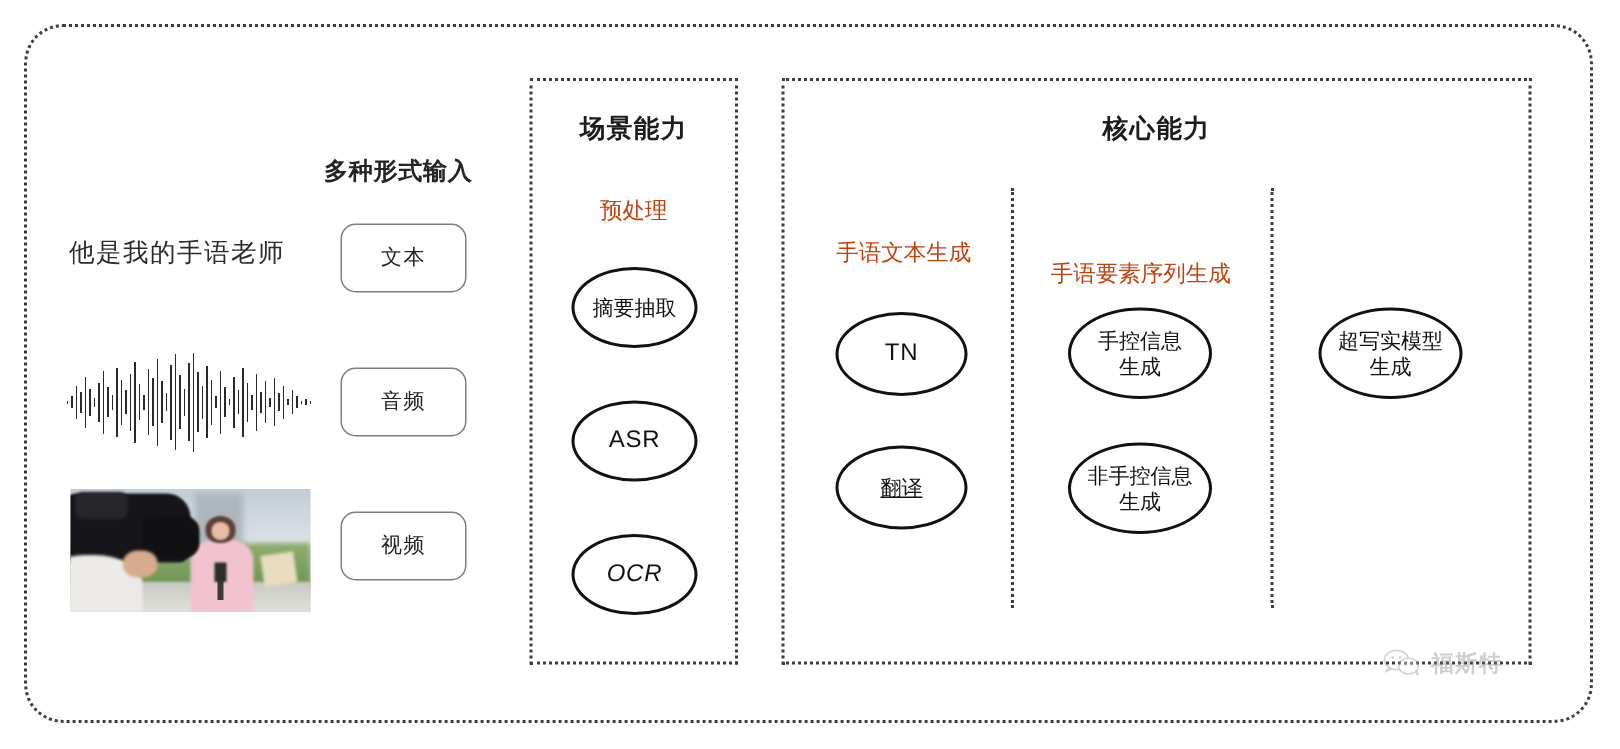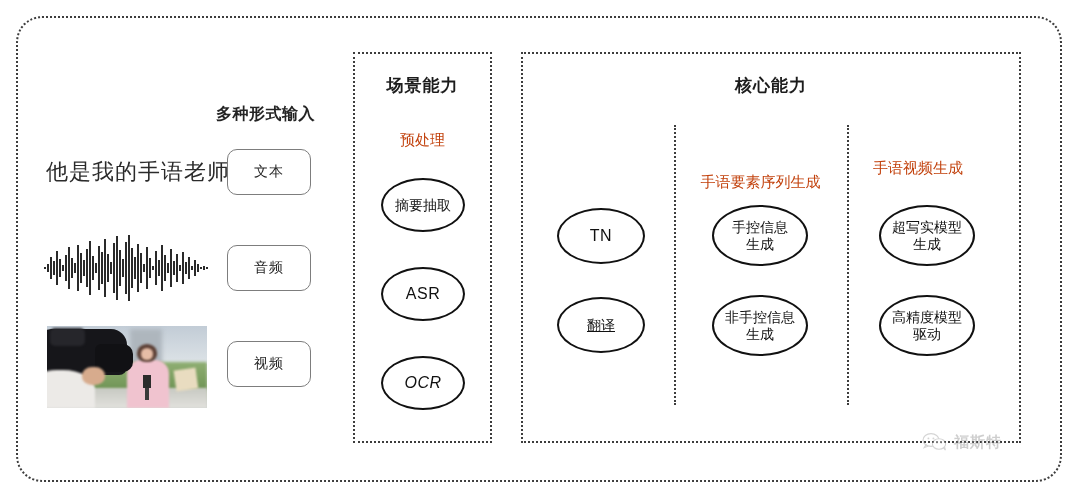--- a/index.html
+++ b/index.html
@@ -110,21 +110,21 @@
     font-size: 16px;
     font-weight: bold;
     color: #242424;
     letter-spacing: .5px;
     font-family: Liberation Mono, monospace;
   }
   .sample-text {
     position: absolute;
     left: 46px;
     top: 157px;
-    font-size: 22px;
+    font-size: 17px;
     color: #2b2b2b;
     letter-spacing: 1px;
   }
   .pill {
     position: absolute;
     box-sizing: border-box;
     width: 84px;
     height: 46px;
     border: 1.4px solid #7d7d7d;
     border-radius: 10px;
@@ -350,34 +350,32 @@
   <div class="ellipse latin" style="left:381px; top:267px; width:84px; height:54px;">ASR</div>
   <div class="ellipse latin" style="left:381px; top:356px; width:84px; height:54px;font-style:italic;">OCR</div>
 
   <div class="panel panel-core">
     <div class="panel-title">核心能力</div>
   </div>
 
   <div class="divider divider-1"></div>
   <div class="divider divider-2"></div>
 
+  <div class="col-head" style="left:531px; top:159px; width:143px;">手语文本生成</div>
   <div class="ellipse latin" style="left:557px; top:208px; width:88px; height:56px;">TN</div>
   <div class="ellipse" style="left:557px; top:297px; width:88px; height:56px;text-decoration:underline;">翻译</div>
 
   <div class="col-head" style="left:674px; top:173px; width:173px;">手语要素序列生成</div>
   <div class="ellipse" style="left:712px; top:205px; width:96px; height:61px;">手控信息
 生成</div>
   <div class="ellipse" style="left:712px; top:295px; width:96px; height:61px;">非手控信息
 生成</div>
 
-  <div class="col-head" style="left:847px; top:159px; width:174px; text-align:left; padding-left:26px; box-sizing:border-box;">手语视频生成</div>
   <div class="ellipse" style="left:879px; top:205px; width:96px; height:61px;">超写实模型
 生成</div>
-  <div class="ellipse" style="left:879px; top:295px; width:96px; height:61px;">高精度模型
-驱动</div>
 
   <div class="watermark">
     <svg width="26" height="20" viewBox="0 0 26 20">
       <ellipse cx="9" cy="8" rx="8" ry="6.4" fill="none" stroke="#9a9a9a" stroke-width="1.1"></ellipse>
       <path d="M4 12.6 L2.2 15.6 L5.6 14.2 Z" fill="none" stroke="#9a9a9a" stroke-width="1.1"></path>
       <circle cx="6.4" cy="6.4" r="0.95" fill="#9a9a9a"></circle>
       <circle cx="11.4" cy="6.4" r="0.95" fill="#9a9a9a"></circle>
       <ellipse cx="17" cy="12" rx="6.6" ry="5.3" fill="#ffffff" stroke="#9a9a9a" stroke-width="1.1"></ellipse>
       <path d="M21.4 15.6 L23.4 18.2 L22.6 15" fill="none" stroke="#9a9a9a" stroke-width="1.1"></path>
       <circle cx="15" cy="11" r="0.8" fill="#9a9a9a"></circle>

